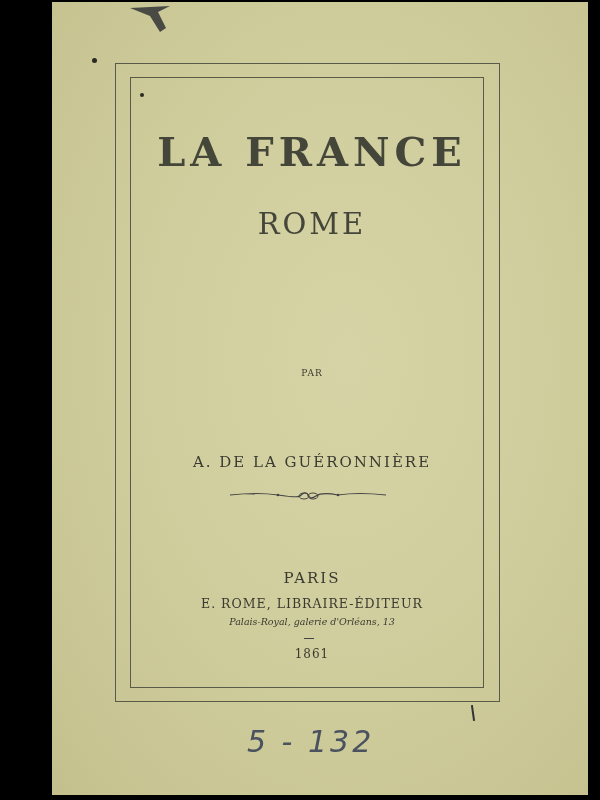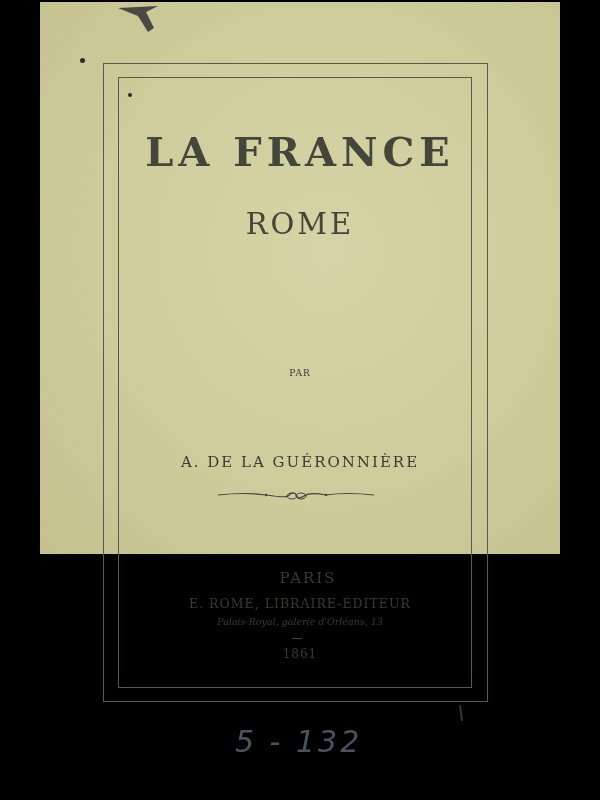--- a/index.html
+++ b/index.html
@@ -1,31 +1,31 @@
 <!DOCTYPE html>
 <html><head>
 <meta charset="utf-8">
 <style>
   html, body { margin:0; padding:0; }
   body { width:600px; height:800px; background:#000; position:relative; overflow:hidden; font-family:"DejaVu Serif", serif; }
-  .page { position:absolute; left:40px; top:2px; width:520px; height:552px;
+  .page { position:absolute; left:52px; top:2px; width:520px; height:793px;
     background: radial-gradient(ellipse at 55% 45%, #d6d4a6 0%, #cfcc9c 55%, #c4c08e 100%);
-    color:#3a3a30; }
+    color:#3a3a30;padding-left:16px; }
   .stain { position:absolute; left:78px; top:4px; width:60px; height:30px; }
   .frame-outer { position:absolute; left:63px; top:61px; width:383px; height:637px; border:1.5px solid #5a5a48; }
   .frame-inner { position:absolute; left:78px; top:75px; width:352px; height:609px; border:1.5px solid #5a5a48; }
   .txt { position:absolute; left:0; width:520px; text-align:center; letter-spacing:2px; }
   .t1 { top:126px; font-size:40px; font-weight:bold; letter-spacing:5px; color:#45463a; }
   .t2 { top:205px; font-size:29px; font-weight:normal; letter-spacing:3px; color:#45463a; }
   .t3 { top:263px; font-size:9px; letter-spacing:1px; }
   .t4 { top:288px; font-size:38px; font-weight:bold; letter-spacing:3px; color:#45463a; }
   .t5 { top:366px; font-size:9px; letter-spacing:1px; }
   .t6 { top:403px; font-size:15px; letter-spacing:2px;margin-top:48px; }
   .orn { position:absolute; left:176px; top:484px; width:160px; height:18px; }
-  .t7 { top:567px; font-size:15px; letter-spacing:2px;margin-left:8px; }
+  .t7 { top:567px; font-size:15px; letter-spacing:2px; }
   .t8 { top:594px; font-size:12.5px; letter-spacing:1px; }
   .t9 { top:614px; font-size:9.5px; letter-spacing:0; font-style:italic; }
   .dash { position:absolute; left:252px; top:636px; width:10px; border-top:1.5px solid #444; }
   .t10 { top:645px; font-size:12px; letter-spacing:1px; }
   .hand { position:absolute; left:195px; top:722px; font-family:"DejaVu Sans", sans-serif; font-size:30px; font-style:italic; color:#4a5260; letter-spacing:3px; }
   .dot { position:absolute; width:5px; height:5px; border-radius:50%; background:#2a2a22; }
   .tick { position:absolute; left:420px; top:703px; width:1.5px; height:16px; background:#333; transform:rotate(-8deg); }
 </style>
 </head>
 <body>

